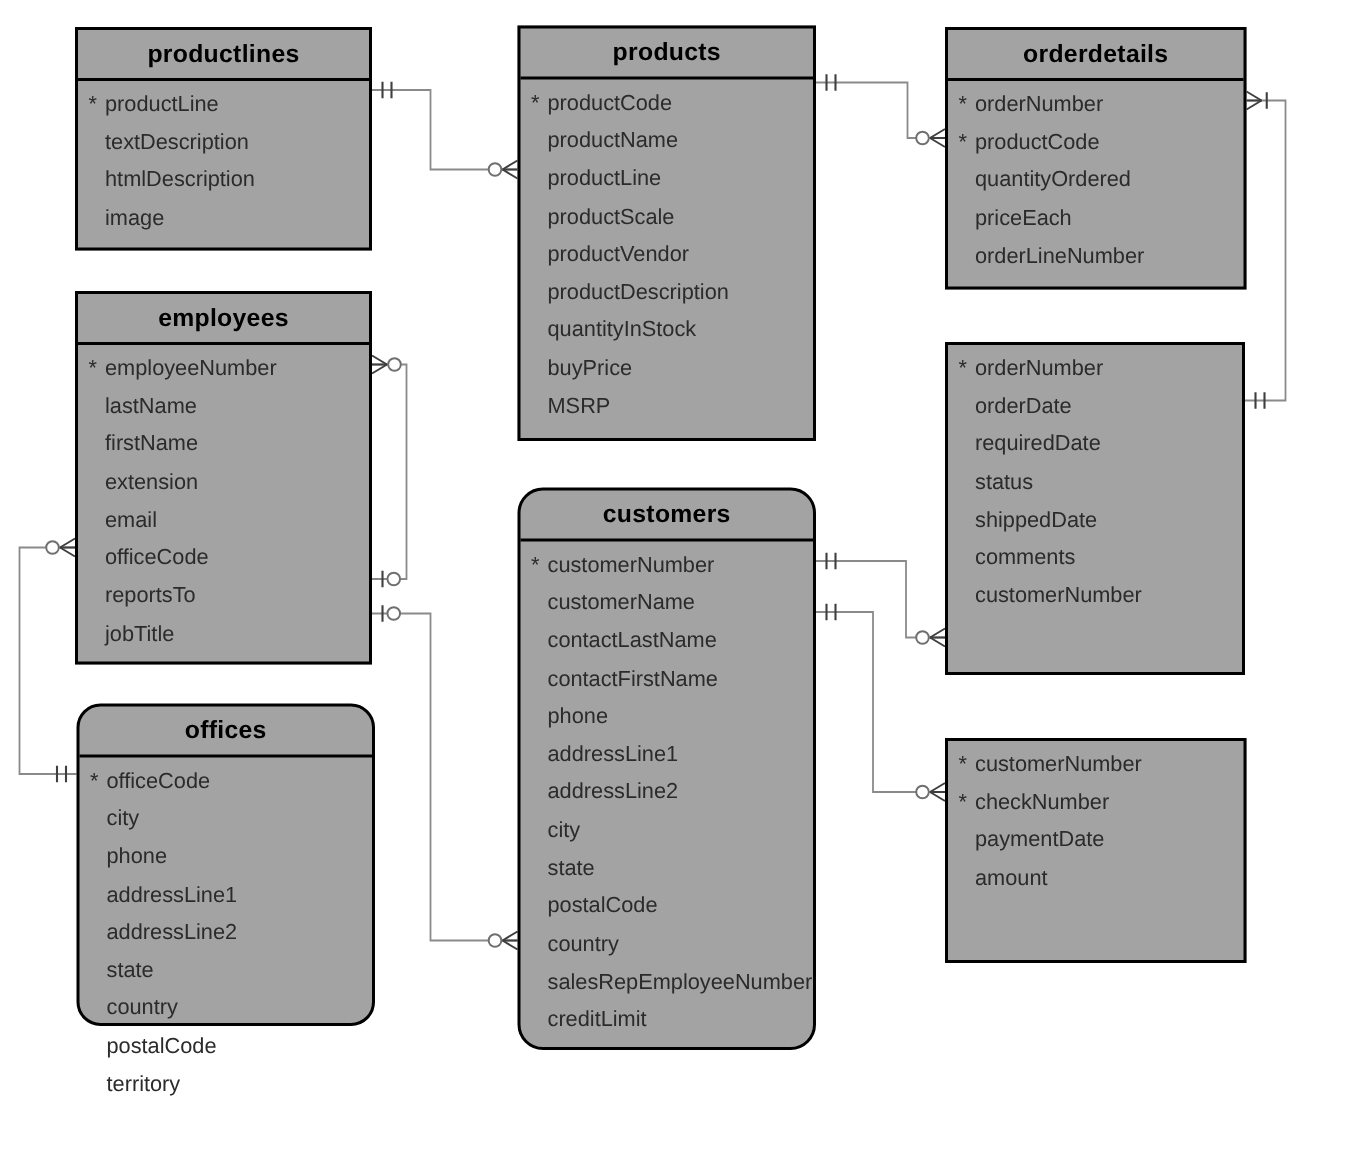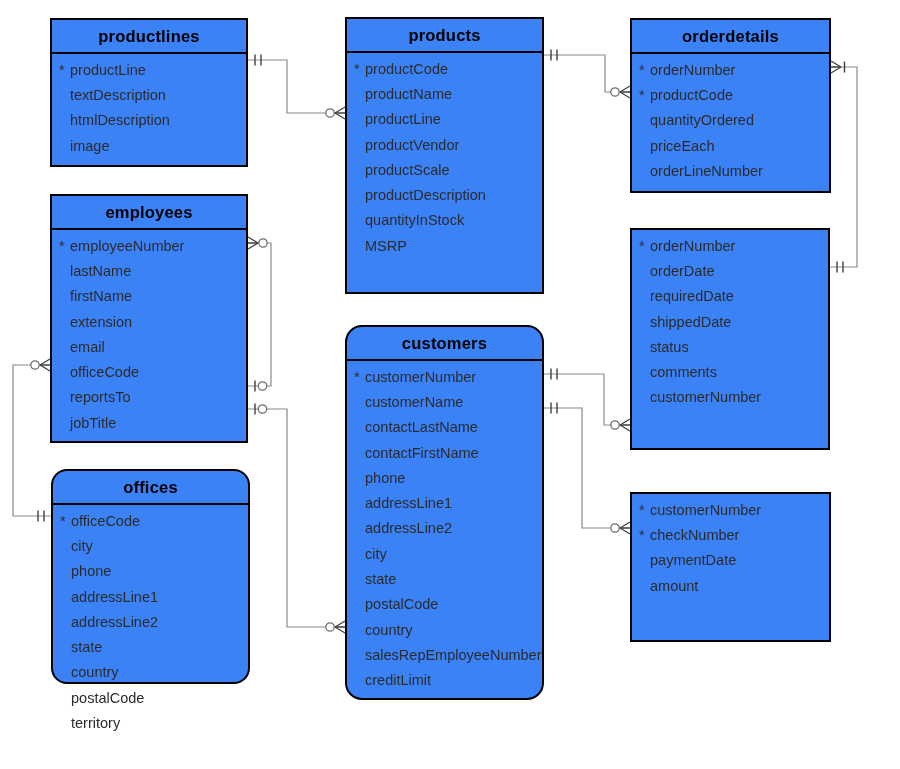--- a/index.html
+++ b/index.html
@@ -17,21 +17,21 @@
   }
   #rel-svg {
     position: absolute;
     left: 0;
     top: 0;
     z-index: 1;
   }
   .table-box {
     position: absolute;
     box-sizing: border-box;
-    background: #3b82f6;
+    background: #a3a3a3;
     border: 2px solid #000000;
     z-index: 2;
   }
   .table-title {
     box-sizing: border-box;
     height: 34px;
     line-height: 32px;
     text-align: center;
     font-size: 16.5px;
     font-weight: bold;
@@ -156,33 +156,37 @@
           <div class="field-row">
             <span class="pk-star"></span>
             <span class="field-name">productName</span>
           </div>
           <div class="field-row">
             <span class="pk-star"></span>
             <span class="field-name">productLine</span>
           </div>
           <div class="field-row">
             <span class="pk-star"></span>
+            <span class="field-name">productScale</span>
+          </div>
+          <div class="field-row">
+            <span class="pk-star"></span>
             <span class="field-name">productVendor</span>
           </div>
           <div class="field-row">
             <span class="pk-star"></span>
-            <span class="field-name">productScale</span>
-          </div>
-          <div class="field-row">
-            <span class="pk-star"></span>
             <span class="field-name">productDescription</span>
           </div>
           <div class="field-row">
             <span class="pk-star"></span>
             <span class="field-name">quantityInStock</span>
+          </div>
+          <div class="field-row">
+            <span class="pk-star"></span>
+            <span class="field-name">buyPrice</span>
           </div>
           <div class="field-row">
             <span class="pk-star"></span>
             <span class="field-name">MSRP</span>
           </div>
         </div>
       </div>
       <div class="table-box" style="left: 630px; top: 18px; width: 201px; height: 175px;">
         <div class="table-title">orderdetails</div>
         <div class="table-body">
@@ -254,25 +258,25 @@
           <div class="field-row">
             <span class="pk-star"></span>
             <span class="field-name">orderDate</span>
           </div>
           <div class="field-row">
             <span class="pk-star"></span>
             <span class="field-name">requiredDate</span>
           </div>
           <div class="field-row">
             <span class="pk-star"></span>
+            <span class="field-name">status</span>
+          </div>
+          <div class="field-row">
+            <span class="pk-star"></span>
             <span class="field-name">shippedDate</span>
-          </div>
-          <div class="field-row">
-            <span class="pk-star"></span>
-            <span class="field-name">status</span>
           </div>
           <div class="field-row">
             <span class="pk-star"></span>
             <span class="field-name">comments</span>
           </div>
           <div class="field-row">
             <span class="pk-star"></span>
             <span class="field-name">customerNumber</span>
           </div>
         </div>

